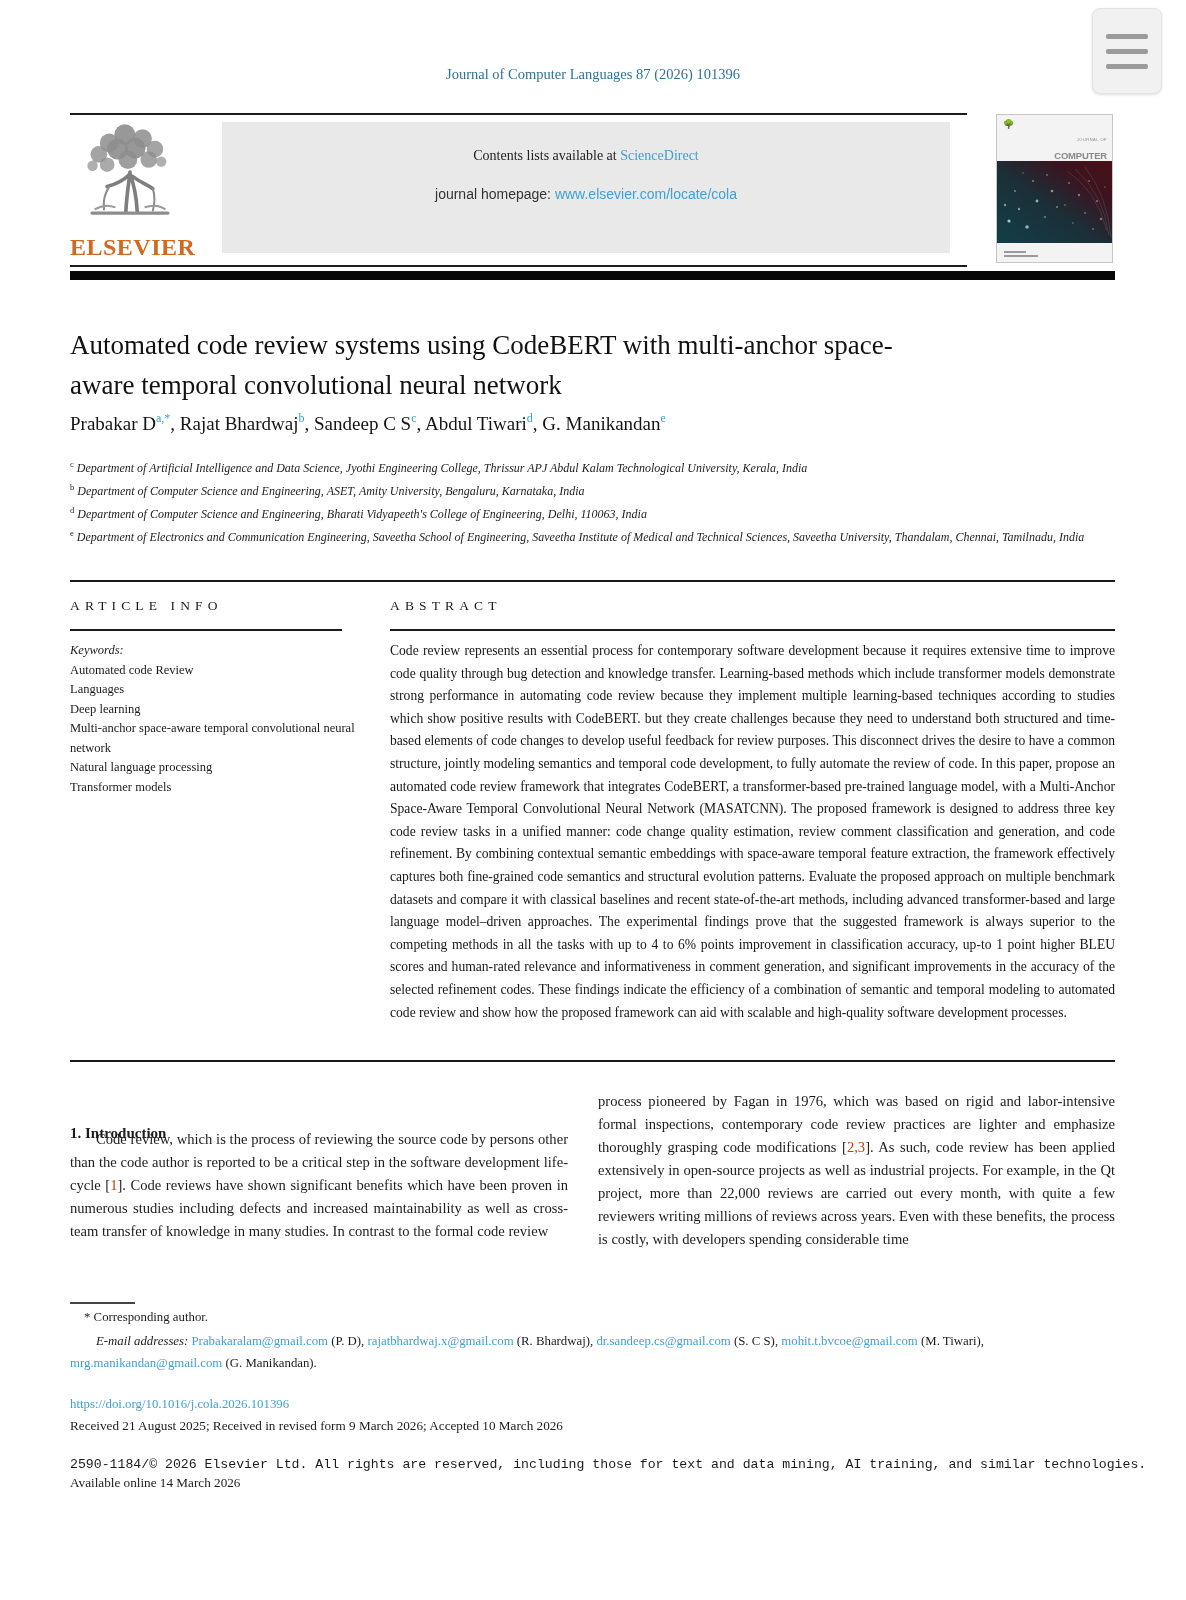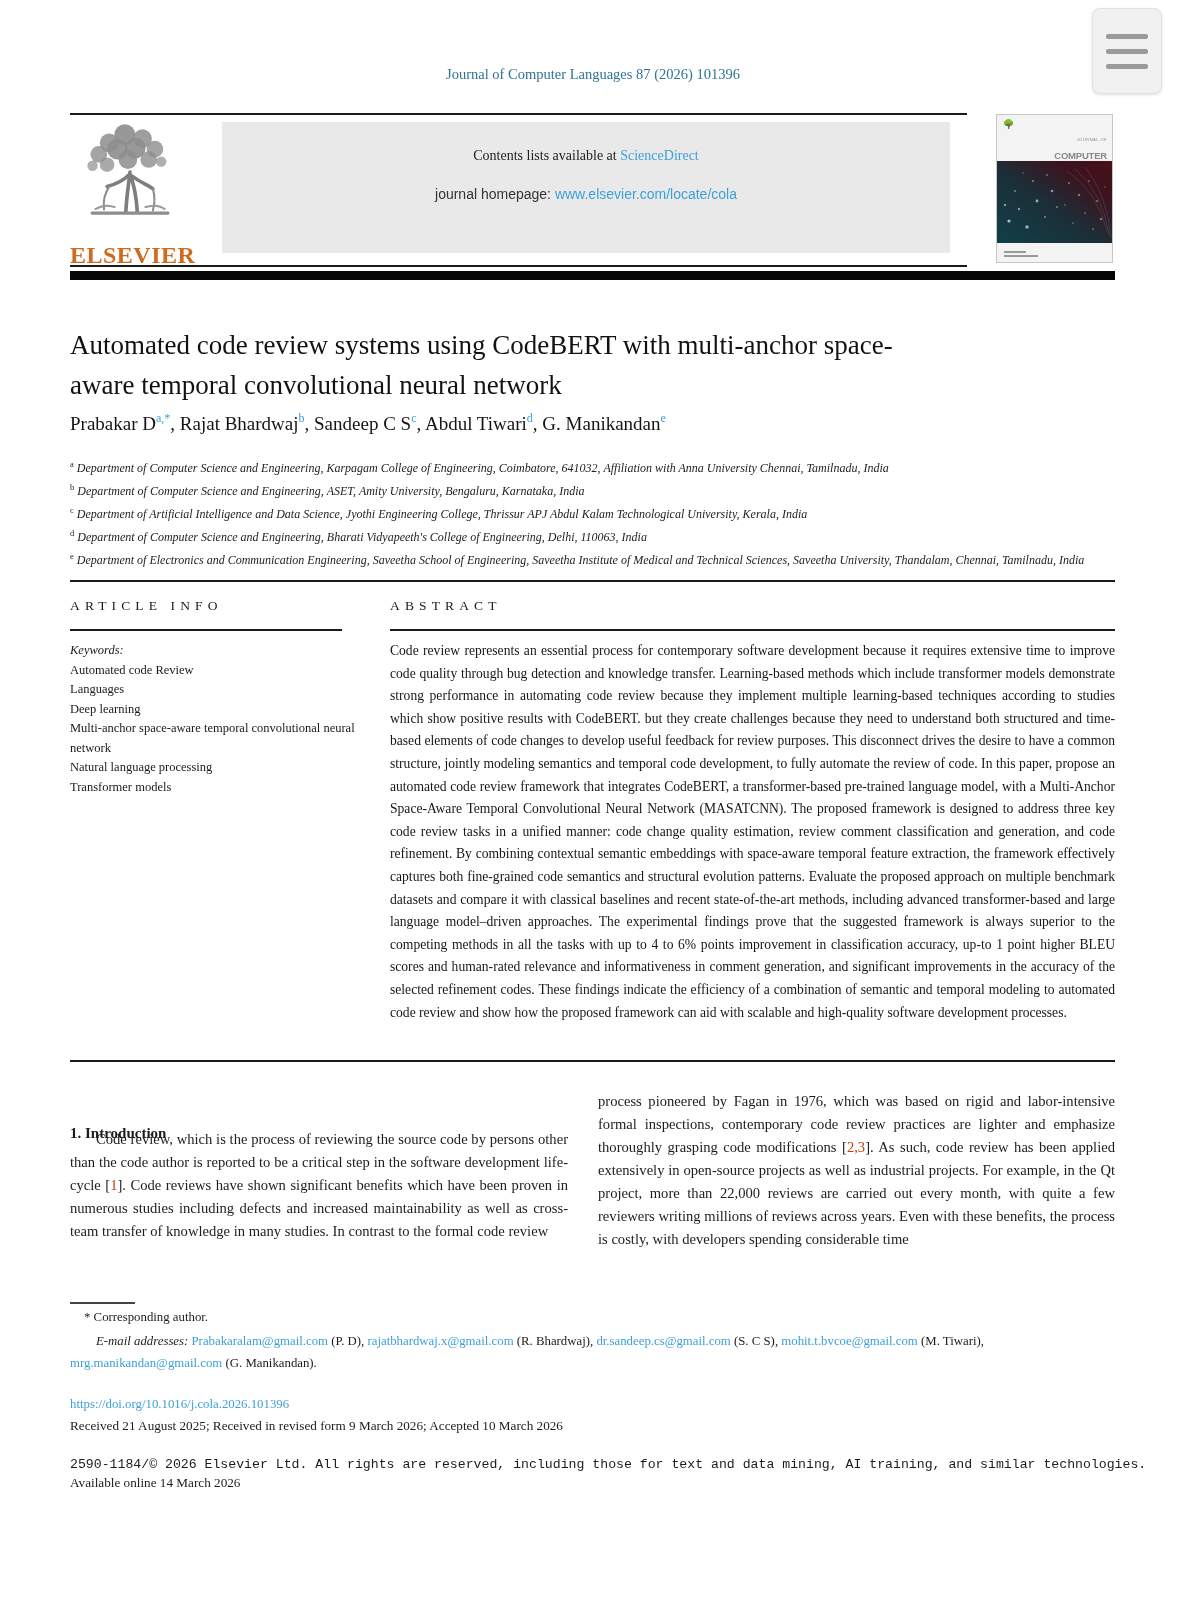--- a/index.html
+++ b/index.html
@@ -32,21 +32,21 @@
   .hr-info   { top:629px;  left:70px; width:272px;  height:1.5px; }
   .hr-abs    { top:629px;  left:390px; width:725px; height:1.5px; }
   .hr-full-2 { top:1060px; left:70px; width:1045px; height:1.5px; }
   .hr-foot   { top:1302px; left:70px; width:65px;  height:1.5px; background:#444; }
 
   
   .logo-block { position:absolute; left:70px; top:120px; width:120px; height:138px; text-align:center; }
   .logo-block svg { display:block; margin:0 auto; }
   .elsevier-word {
     font-size:24px; font-weight:600; letter-spacing:.5px;
-    color:#d06a1e; margin-top:18px;
+    color:#d06a1e; margin-top:10px;
   }
 
   
   .banner {
     position:absolute; left:222px; top:122px; width:728px; height:131px;
     background:#e9e9e9; text-align:center;
     display:flex; flex-direction:column; align-items:center;
   }
   .banner .contents-line { margin-top:26px; font-size:14px; color:#222; }
   .banner .journal-title { margin-top:11px; font-size:29px; color:#151515; }
@@ -222,23 +222,22 @@
   <div class="hr hr-bot"></div>
   <div class="hr black-bar"></div>
 
   <h1 class="article-title" style="font-weight:normal">Automated code review systems using CodeBERT with multi-anchor space-aware temporal convolutional neural network</h1>
 
   <div class="authors">
     <span><span>Prabakar D</span><sup>a,*</sup><span>, </span></span><span><span>Rajat Bhardwaj</span><sup>b</sup><span>, </span></span><span><span>Sandeep C S</span><sup>c</sup><span>, </span></span><span><span>Abdul Tiwari</span><sup>d</sup><span>, </span></span><span><span>G. Manikandan</span><sup>e</sup><span></span></span>
   </div>
 
   <div class="affiliations">
-    <div><sup>a</sup><span> Department of Computer Science and Engineering, Karpagam College of Engineering, Coimbatore, 641032, Affiliation with Anna University Chennai, Tamilnadu, India</span></div>
+    <div><sup>c</sup><span> Department of Artificial Intelligence and Data Science, Jyothi Engineering College, Thrissur APJ Abdul Kalam Technological University, Kerala, India</span></div>
     <div><sup>b</sup><span> Department of Computer Science and Engineering, ASET, Amity University, Bengaluru, Karnataka, India</span></div>
-    <div><sup>c</sup><span> Department of Artificial Intelligence and Data Science, Jyothi Engineering College, Thrissur APJ Abdul Kalam Technological University, Kerala, India</span></div>
     <div><sup>d</sup><span> Department of Computer Science and Engineering, Bharati Vidyapeeth's College of Engineering, Delhi, 110063, India</span></div>
     <div><sup>e</sup><span> Department of Electronics and Communication Engineering, Saveetha School of Engineering, Saveetha Institute of Medical and Technical Sciences, Saveetha University, Thandalam, Chennai, Tamilnadu, India</span></div>
   </div>
 
   <div class="hr hr-full-1"></div>
 
   <div class="sec-heading h-info">ARTICLE INFO</div>
   <div class="sec-heading h-abs">ABSTRACT</div>
   <div class="hr hr-info"></div>
   <div class="hr hr-abs"></div>

